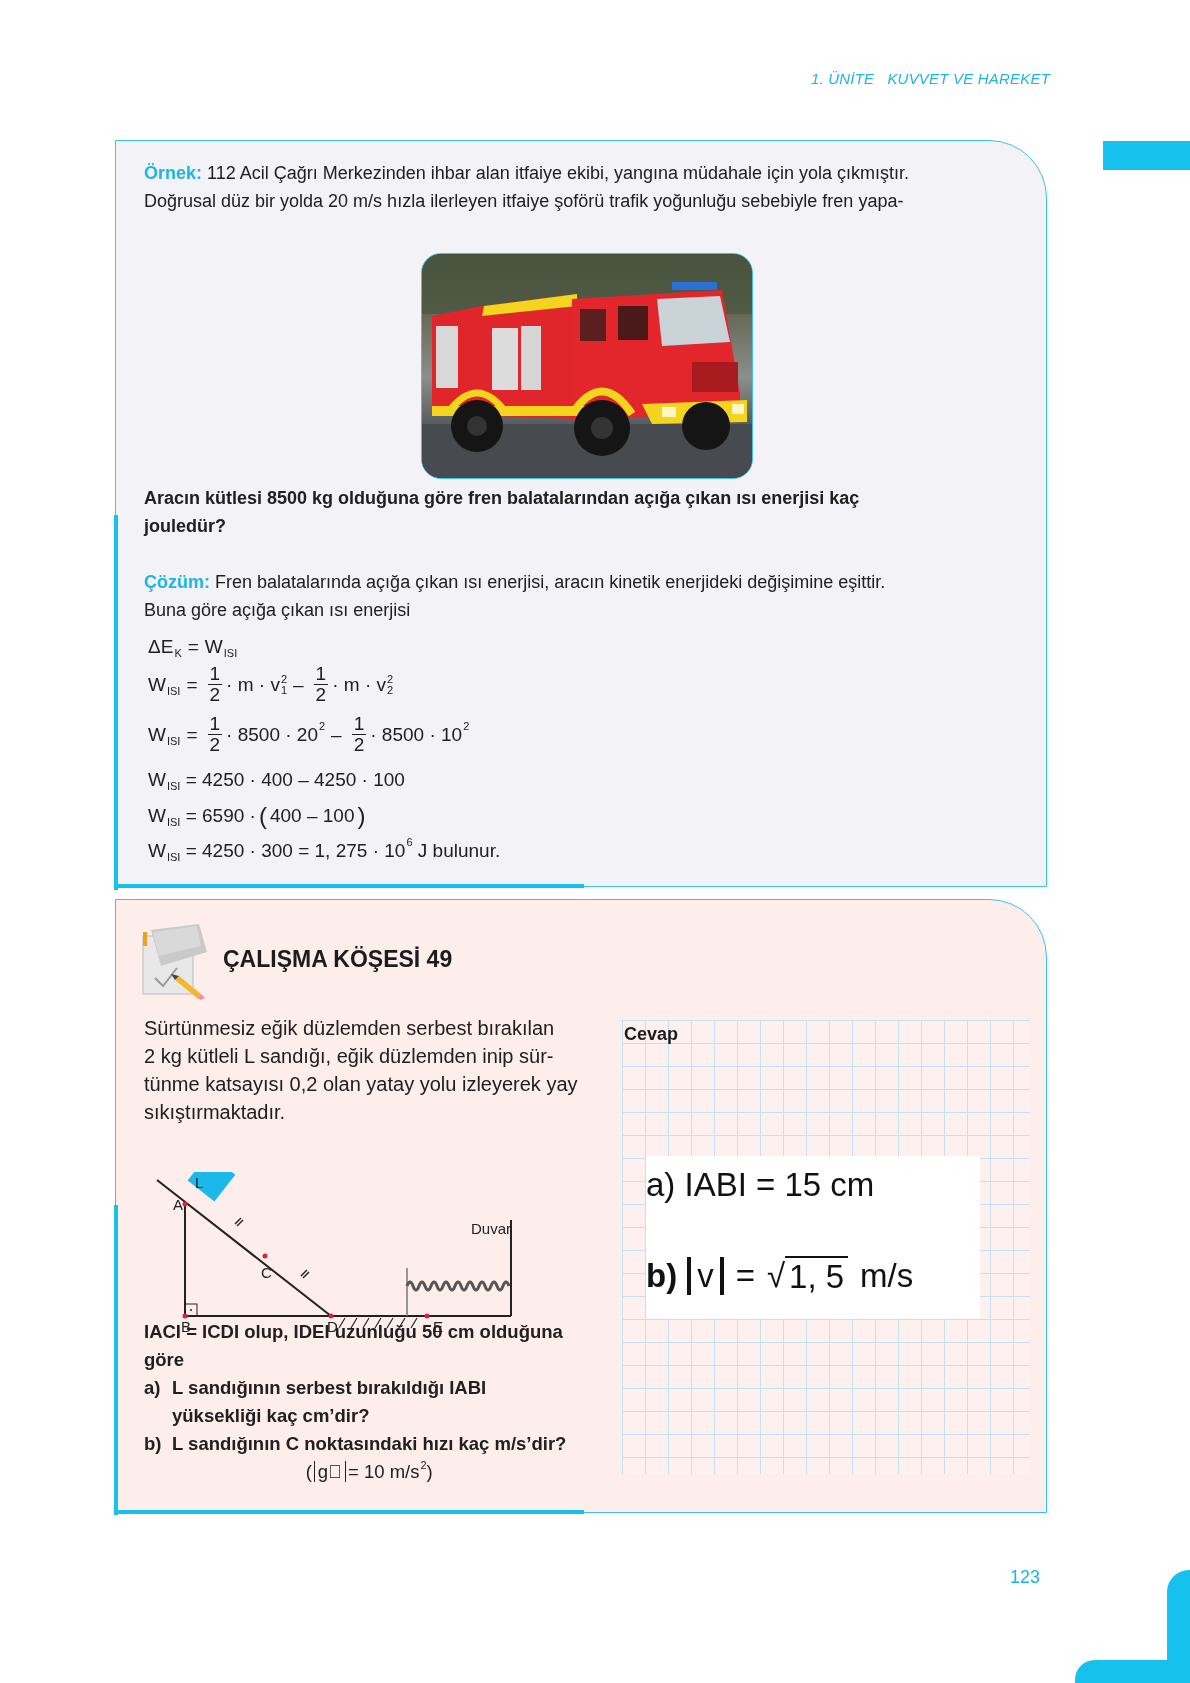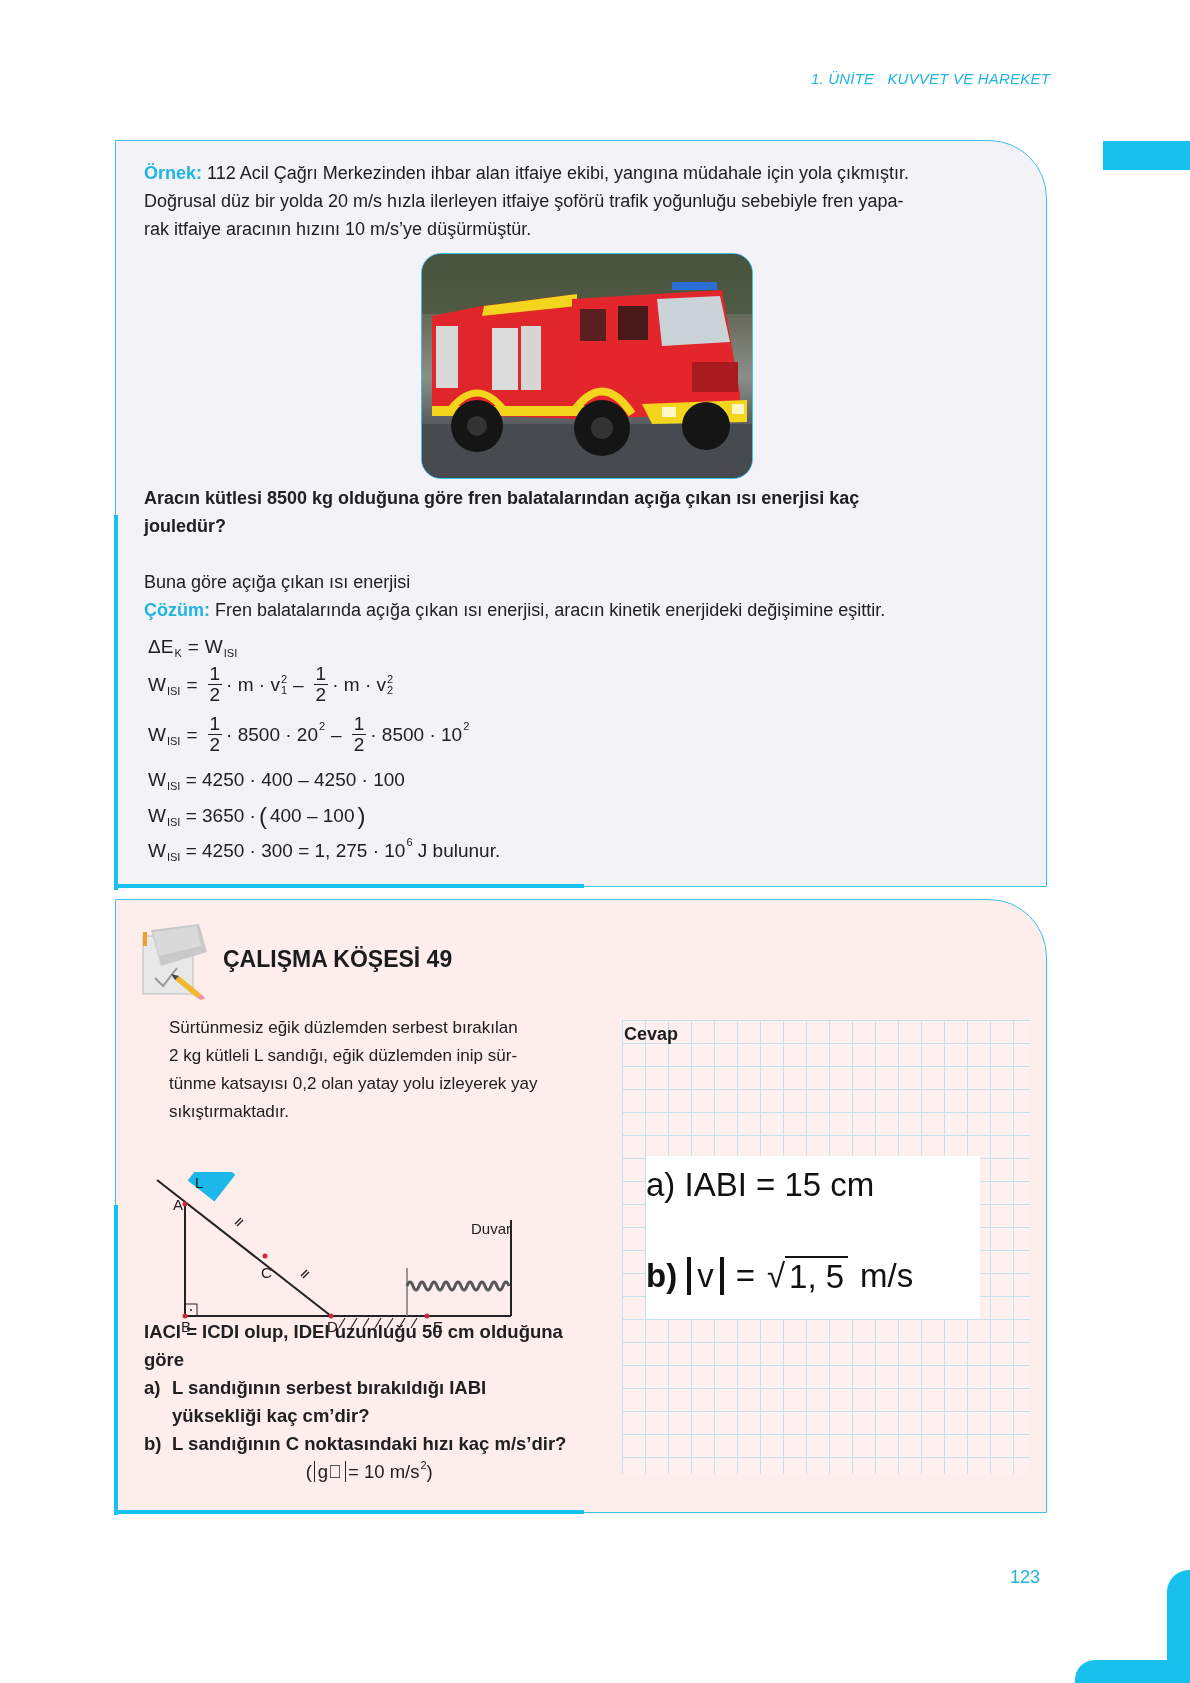--- a/index.html
+++ b/index.html
@@ -68,21 +68,20 @@
 <div class="running-head"><span>1. ÜNİTE</span>   <span>KUVVET VE HAREKET</span></div>
 <div class="side-tab"></div>
 
 <div class="box box-example">
   <div class="accent-left" style="top:374px;height:375px;"></div>
   <div class="accent-bottom"></div>
 
   <div class="p" style="top:18px;">
     <div><span class="lead">Örnek:</span> <span>112 Acil Çağrı Merkezinden ihbar alan itfaiye ekibi, yangına müdahale için yola çıkmıştır.</span></div>
     <div>Doğrusal düz bir yolda 20 m/s hızla ilerleyen itfaiye şoförü trafik yoğunluğu sebebiyle fren yapa-</div>
-    <div>rak itfaiye aracının hızını 10 m/s’ye düşürmüştür.</div>
   </div>
 
   <div class="photo">
     <svg width="330" height="224" viewBox="0 0 330 224">
       <rect x="0" y="0" width="330" height="60" fill="#4b5640" opacity="0.8"></rect>
       <rect x="0" y="170" width="330" height="54" fill="#474b50"></rect>
 
       <polygon points="60,52 155,40 155,165 10,160 10,62" fill="#e0262a"></polygon>
       <polygon points="62,52 155,40 155,52 60,62" fill="#f2d51c"></polygon>
       <rect x="14" y="72" width="22" height="62" fill="#d8d8d8"></rect>
@@ -110,22 +109,22 @@
       <path d="M25,160 Q55,118 85,160" fill="none" stroke="#f2d51c" stroke-width="7"></path>
     </svg>
   </div>
 
   <div class="p bold" style="top:343px;">
     <div>Aracın kütlesi 8500 kg olduğuna göre fren balatalarından açığa çıkan ısı enerjisi kaç</div>
     <div>jouledür?</div>
   </div>
 
   <div class="p" style="top:427px;">
+    <div><span class="lead">Çözüm:</span> <span>Fren balatalarında açığa çıkan ısı enerjisi, aracın kinetik enerjideki değişimine eşittir.</span></div>
     <div>Buna göre açığa çıkan ısı enerjisi</div>
-    <div><span class="lead">Çözüm:</span> <span>Fren balatalarında açığa çıkan ısı enerjisi, aracın kinetik enerjideki değişimine eşittir.</span></div>
   </div>
 
   <div class="math" style="top:495px;">
     <div class="row" style="top:0;">
       <span>ΔE</span>
         <span class="sub">K</span>
       <span class="op">=</span>
       <span>W</span>
         <span class="sub">ISI</span>
     </div>
@@ -168,21 +167,21 @@
           <span class="num">1</span>
           <span>2</span>
         </span>
       <span>· 8500 · 10</span>
         <span class="sup">2</span>
     </div>
     <div class="row" style="top:133px;">
       <span>W</span><span class="sub">ISI</span>&nbsp;<span>= 4250 · 400 – 4250 · 100</span>
     </div>
     <div class="row" style="top:166px;">
-      <span>W</span><span class="sub">ISI</span>&nbsp;<span>= 3650 ·</span>
+      <span>W</span><span class="sub">ISI</span>&nbsp;<span>= 6590 ·</span>
       <span class="paren">(</span><span>400 – 100</span><span class="paren">)</span>
     </div>
     <div class="row" style="top:204px;">
       <span>W</span><span class="sub">ISI</span>&nbsp;<span>= 4250 · 300 = 1, 275 · 10</span><span class="sup">6</span>&nbsp;<span>J bulunur.</span>
     </div>
   </div>
 </div>
 
 <div class="box box-corner">
   <div class="accent-left" style="top:305px;height:310px;"></div>
@@ -193,21 +192,21 @@
     <rect x="2" y="10" width="4" height="14" fill="#f0a02a"></rect>
     <polygon points="10,8 58,2 66,30 20,44" fill="#c9c9c9"></polygon>
     <polygon points="12,10 56,4 60,24 18,34" fill="#d9d9d9"></polygon>
     <polyline points="14,56 22,64 36,46" fill="none" stroke="#999" stroke-width="2"></polyline>
     <polygon points="38,54 60,72 56,76 34,58" fill="#f2b72a"></polygon>
     <polygon points="34,58 38,54 30,52" fill="#444"></polygon>
     <polygon points="56,76 60,72 64,76 60,78" fill="#f090a8"></polygon>
   </svg>
   <div class="corner-title">ÇALIŞMA KÖŞESİ 49</div>
 
-  <div class="p" style="top:114px;font-size:17px;margin-left:25px;">
+  <div class="p" style="top:114px;font-size:20px;">
     <div>Sürtünmesiz eğik düzlemden serbest bırakılan</div>
     <div>2 kg kütleli L sandığı, eğik düzlemden inip sür-</div>
     <div>tünme katsayısı 0,2 olan yatay yolu izleyerek yay</div>
     <div>sıkıştırmaktadır.</div>
   </div>
 
   <svg class="diagram" width="380" height="160" viewBox="0 0 380 160">
 
     <line x1="6" y1="8" x2="180" y2="144" stroke="#222" stroke-width="2"></line>
     <line x1="34" y1="32" x2="34" y2="144" stroke="#222" stroke-width="2"></line>

